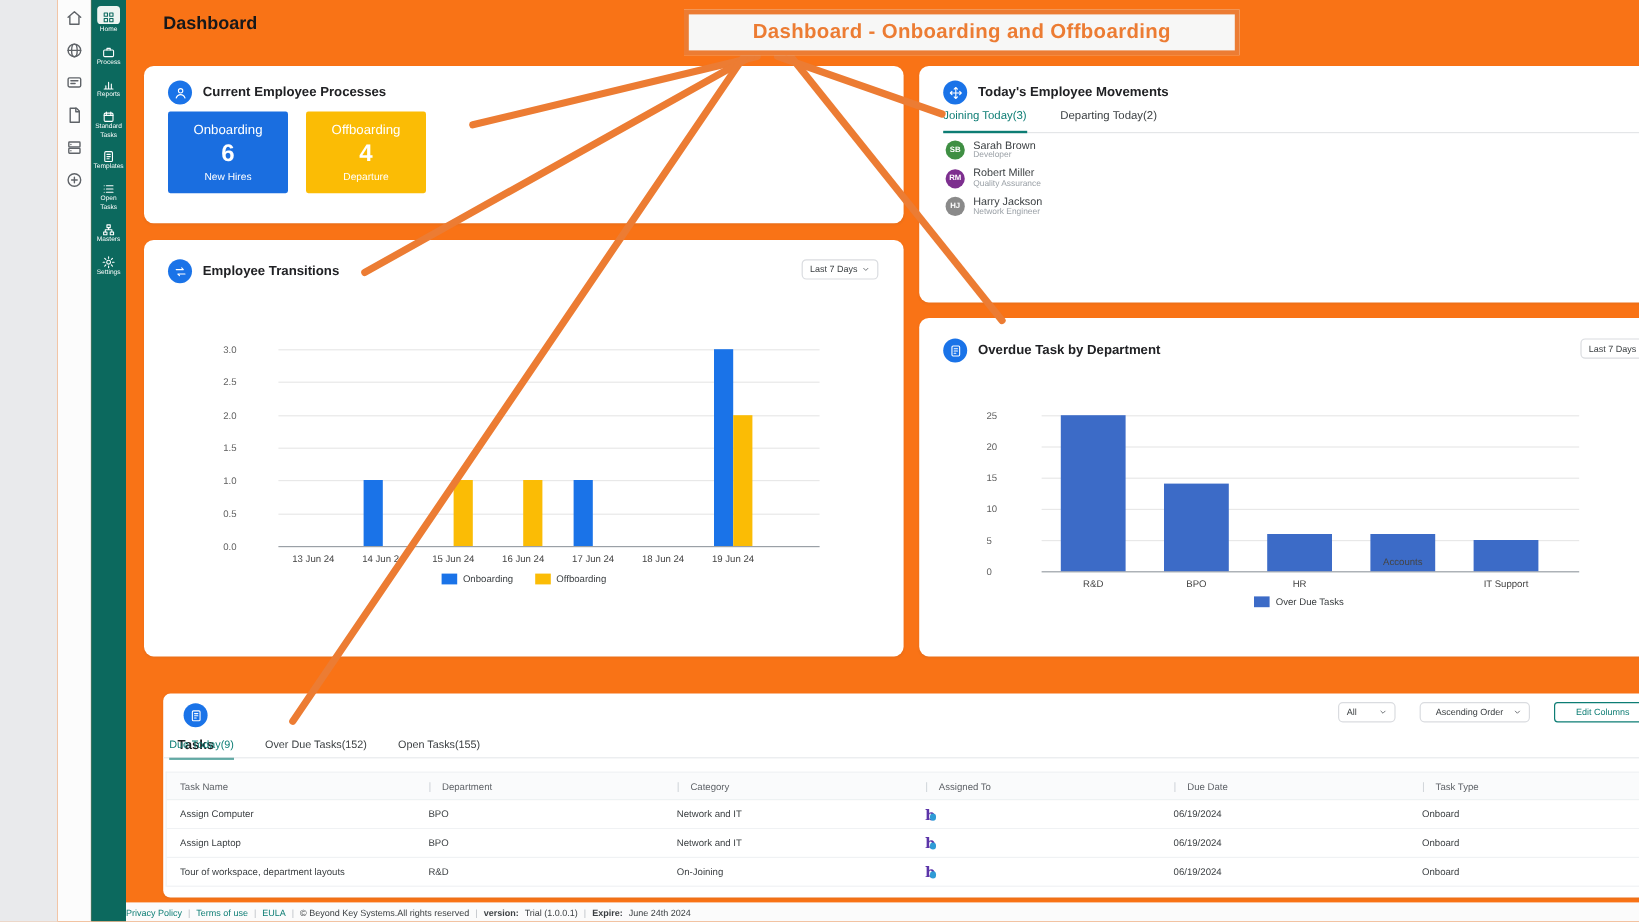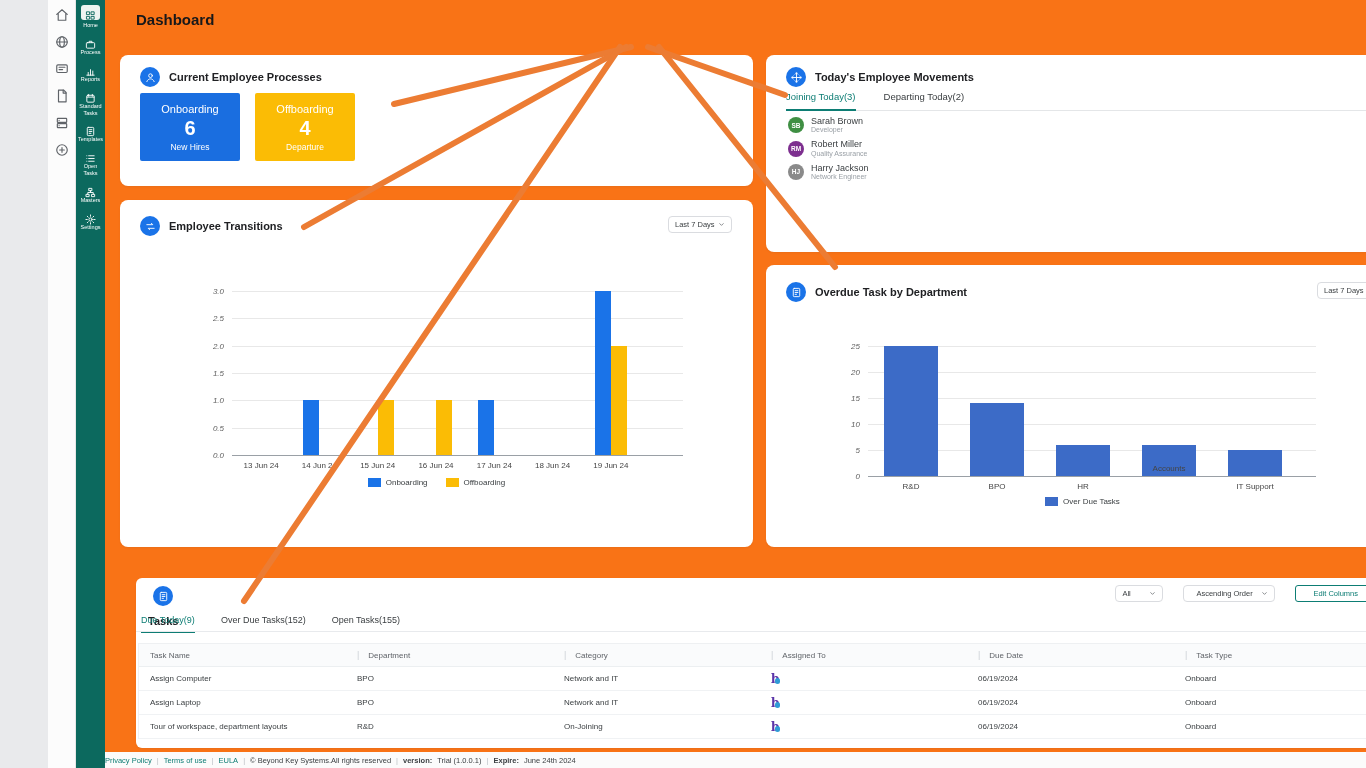--- a/index.html
+++ b/index.html
@@ -56,21 +56,21 @@
   .prole{font-size:7px;color:#9aa0a6;line-height:1.15;}
   
   .ddl{position:absolute;height:17px;border:1px solid #dadce0;border-radius:4px;background:#fff;
        display:flex;align-items:center;justify-content:space-between;padding:0 6px;font-size:7.5px;
        color:#3c4043;box-sizing:border-box;cursor:pointer;}
   .ddl .chev{width:7px;height:7px;}
   .ddl svg{fill:none;stroke:#5f6368;stroke-width:2.5;stroke-linecap:round;stroke-linejoin:round;width:100%;height:100%;}
   
   .gline{position:absolute;height:1px;background:#e8e8e8;}
   .gline.base{background:#9aa0a6;}
-  .ytick{position:absolute;font-size:8px;color:#616161;text-align:right;width:100%;font-style:italic;}
+  .ytick{position:absolute;font-size:8px;color:#616161;width:100%;}
   .xlab{position:absolute;font-size:8px;color:#444;text-align:center;}
   .bar{position:absolute;bottom:0;}
   .legend{position:absolute;display:flex;justify-content:center;gap:18px;left:0;right:0;}
   .litem{display:flex;align-items:center;gap:5px;font-size:8px;color:#3c4043;}
   .lsw{width:13px;height:9px;}
   
   .filters{position:absolute;right:8px;top:7px;display:flex;gap:20px;align-items:flex-end;}
   .filters .ddl{position:relative;}
   .btn-edit{height:17px;border:1px solid var(--accent);color:var(--accent);background:#fff;border-radius:3px;
             font-size:7.5px;display:flex;align-items:center;padding:0 17px;box-sizing:border-box;cursor:pointer;
@@ -186,20 +186,23 @@
         <span class="tic"><svg viewBox="0 0 24 24">
             <circle cx="12" cy="12" r="3.5"></circle>
             <path d="M12 2v3M12 19v3M2 12h3M19 12h3M4.9 4.9L7 7M17 17l2.1 2.1M19.1 4.9L17 7M7 17l-2.1 2.1"></path>
           </svg></span>
         <span class="tlabel">Settings</span>
       </div>
     </div>
 
   <div class="page-title">Dashboard</div>
 
+  <div class="annot">
+    <span>Dashboard - Onboarding and Offboarding</span>
+  </div>
   <svg class="lines">
     <line x1="583" y1="47" x2="346" y2="104"></line>
     <line x1="578" y1="47" x2="256" y2="227"></line>
     <line x1="572" y1="47" x2="196" y2="601"></line>
     <line x1="600" y1="47" x2="737" y2="95"></line>
     <line x1="611" y1="47" x2="787" y2="267"></line>
   </svg>
 
   <div class="card" id="card-processes">
     <div class="chead">

